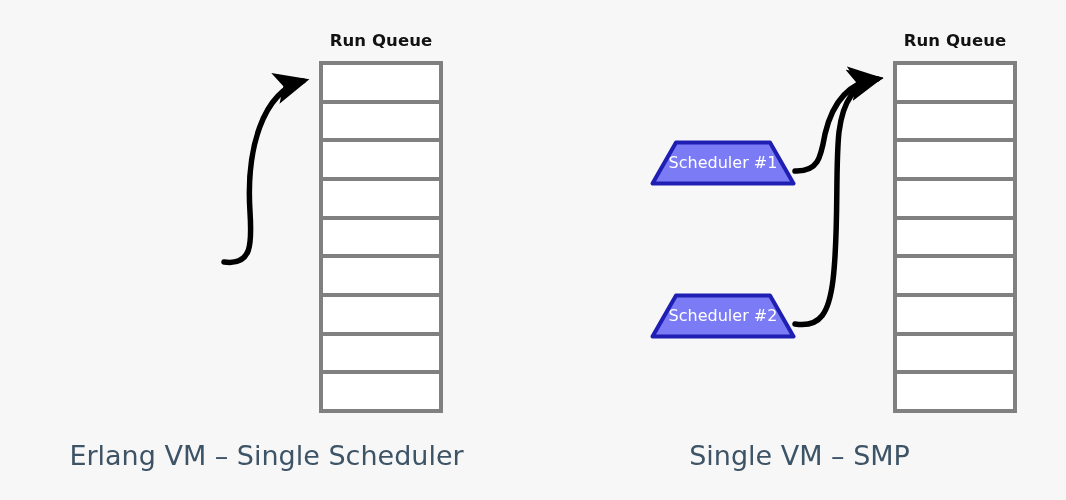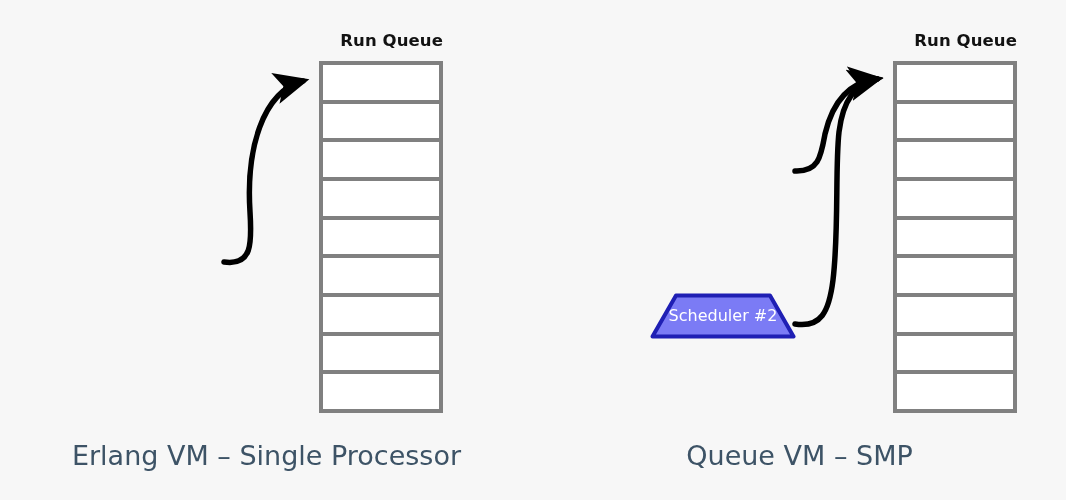--- a/index.html
+++ b/index.html
@@ -25,21 +25,21 @@
     top: 0;
     width: 533px;
     height: 500px;
   }
   .panel.left  { left: 0; }
   .panel.right { left: 533px; }
 
   
   .queue-title {
     position: absolute;
-    text-align: right;
+    text-align: center;
     font-size: 16.5px;
     font-weight: bold;
     color: #121212;
     letter-spacing: 0.1px;
     white-space: nowrap;
     font-family: "DejaVu Sans", sans-serif;
   }
 
   
   .queue {
@@ -129,21 +129,21 @@
     <svg class="arrow-layer" viewBox="0 0 533 500" width="533" height="500">
       <defs>
         <marker id="ah-left" markerWidth="7" markerHeight="7" refX="5.2" refY="3.1" orient="auto" markerUnits="strokeWidth">
           <path d="M0,0.2 L6.4,3.1 L0,6.0 L1.5,3.1 Z" fill="#000000"></path>
         </marker>
       </defs>
       <path d="M 224,262 C 252,266 252,244 250,212 C 246,150 262,92 303,81" fill="none" stroke="#000000" stroke-width="5.5" stroke-linecap="round" marker-end="url(#ah-left)"></path>
     </svg>
 
 
-    <div class="caption" style="left:0px; top:440px; width:533px;">Erlang VM – Single Processor</div>
+    <div class="caption" style="left:0px; top:440px; width:533px;">Erlang VM – Single Scheduler</div>
   </div>
 
   <div class="panel right">
 
     <div class="queue-title" style="left:360px; top:31px; width:124px;">Run Queue</div>
 
     <div class="queue" style="left:360px; top:61px; width:124px; height:352px;">
       <div class="queue-cell"></div>
       <div class="queue-cell"></div>
       <div class="queue-cell"></div>
@@ -158,24 +158,30 @@
     <svg class="arrow-layer" viewBox="0 0 533 500" width="533" height="500">
       <defs>
         <marker id="ah-right" markerWidth="7" markerHeight="7" refX="5.2" refY="3.1" orient="auto" markerUnits="strokeWidth">
           <path d="M0,0.2 L6.4,3.1 L0,6.0 L1.5,3.1 Z" fill="#000000"></path>
         </marker>
       </defs>
       <path d="M 262,171 C 286,172 288,156 292,134 C 300,100 318,82 344,79" fill="none" stroke="#000000" stroke-width="5.5" stroke-linecap="round" marker-end="url(#ah-right)"></path>
       <path d="M 262,324 C 288,328 296,312 300,280 C 306,230 302,168 306,132 C 310,100 322,84 344,79" fill="none" stroke="#000000" stroke-width="5.5" stroke-linecap="round" marker-end="url(#ah-right)"></path>
     </svg>
 
+    <div class="scheduler" style="left:117px; top:140px; width:146px; height:46px;">
+      <svg width="146" height="46" viewBox="0 0 146 46">
+        <polygon points="26,2.5 120,2.5 143.5,43.5 2.5,43.5" fill="#7b7bf5" stroke="#1f1fb4" stroke-width="4" stroke-linejoin="round"></polygon>
+      </svg>
+      <span class="sched-label">Scheduler #1</span>
+    </div>
 
     <div class="scheduler" style="left:117px; top:293px; width:146px; height:46px;justify-content:center;">
       <svg width="146" height="46" viewBox="0 0 146 46">
         <polygon points="26,2.5 120,2.5 143.5,43.5 2.5,43.5" fill="#7b7bf5" stroke="#1f1fb4" stroke-width="4" stroke-linejoin="round"></polygon>
       </svg>
       <span class="sched-label">Scheduler #2</span>
     </div>
 
-    <div class="caption" style="left:0px; top:440px; width:533px;">Queue VM – SMP</div>
+    <div class="caption" style="left:0px; top:440px; width:533px;">Single VM – SMP</div>
   </div>
 
 </div>
 
 </body></html>

